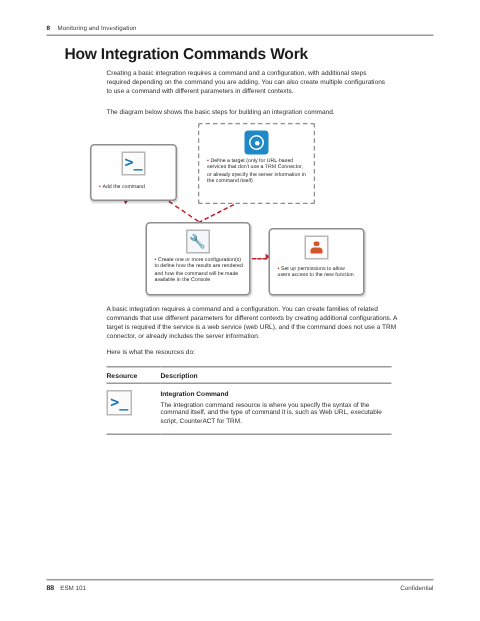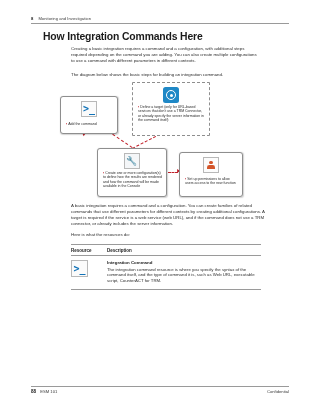--- a/index.html
+++ b/index.html
@@ -276,21 +276,21 @@
 <body>
 
 <div class="page-header">
   <div class="header-line">
     <span class="header-chap">8</span>
     <span>Monitoring and Investigation</span>
   </div>
   <div class="header-rule"></div>
 </div>
 
-<div class="section-title">How Integration Commands Here</div>
+<div class="section-title">How Integration Commands Work</div>
 
 <div class="para" id="para1">Creating a basic integration requires a command and a configuration, with additional steps required depending on the command you are adding. You can also create multiple configurations to use a command with different parameters in different contexts.</div>
 <div class="para" id="para2">The diagram below shows the basic steps for building an integration command.</div>
 
 <div class="diagram">
 
   <div class="arrow" style="left:72px; top:66px; width:29px; transform: rotate(-146deg);"></div>
   <div class="arrowhead" style="left:22px; top:50px; transform: rotate(-56deg);"></div>
 
   <div class="arrow" style="left:72px; top:66px; width:36px; transform: rotate(-27deg);"></div>

